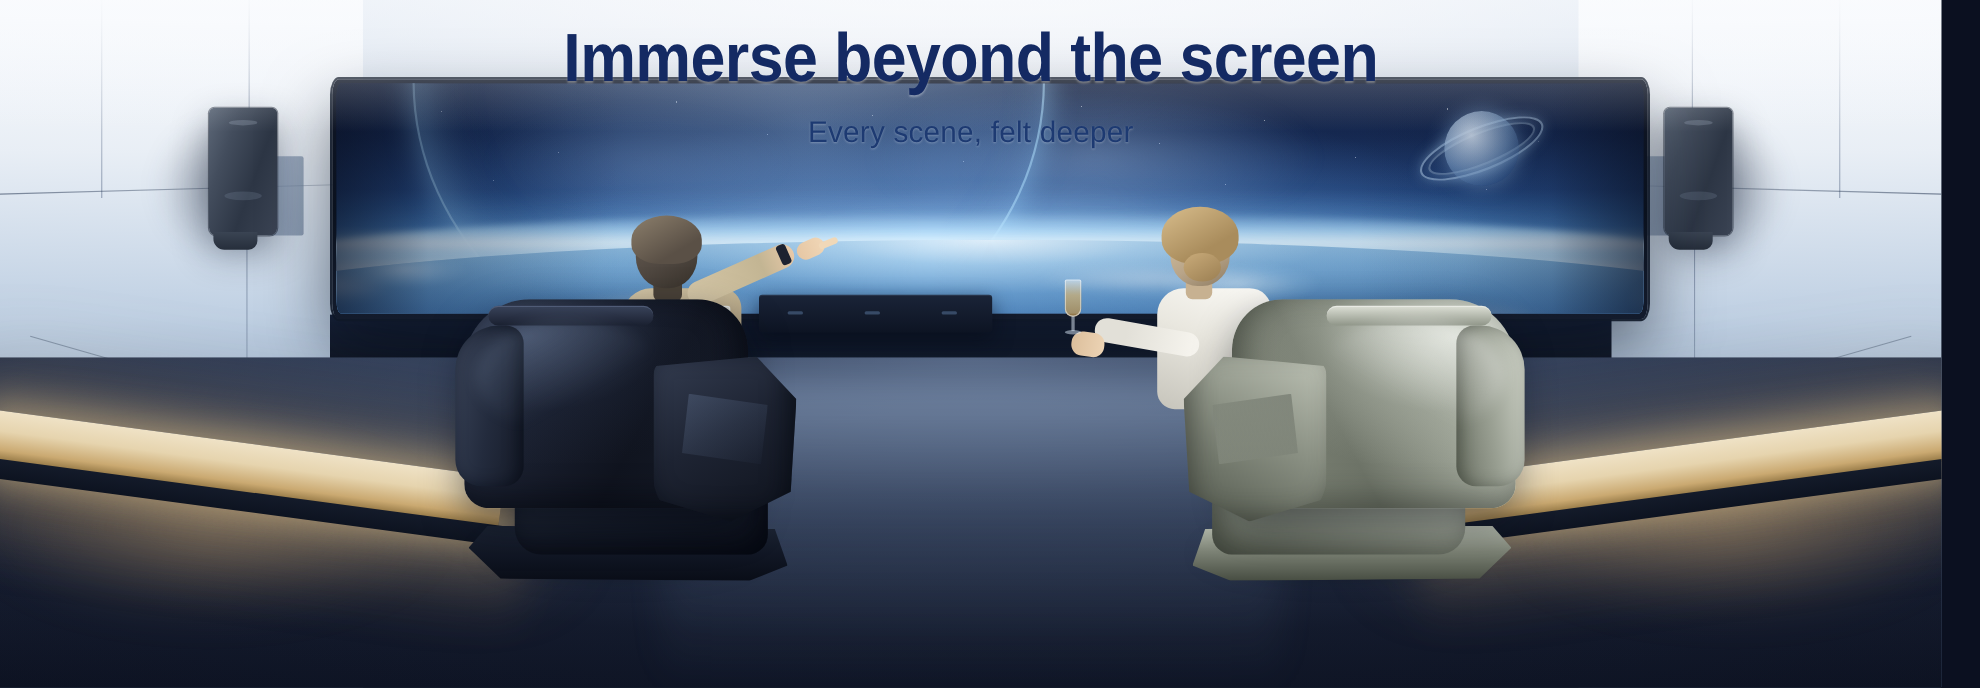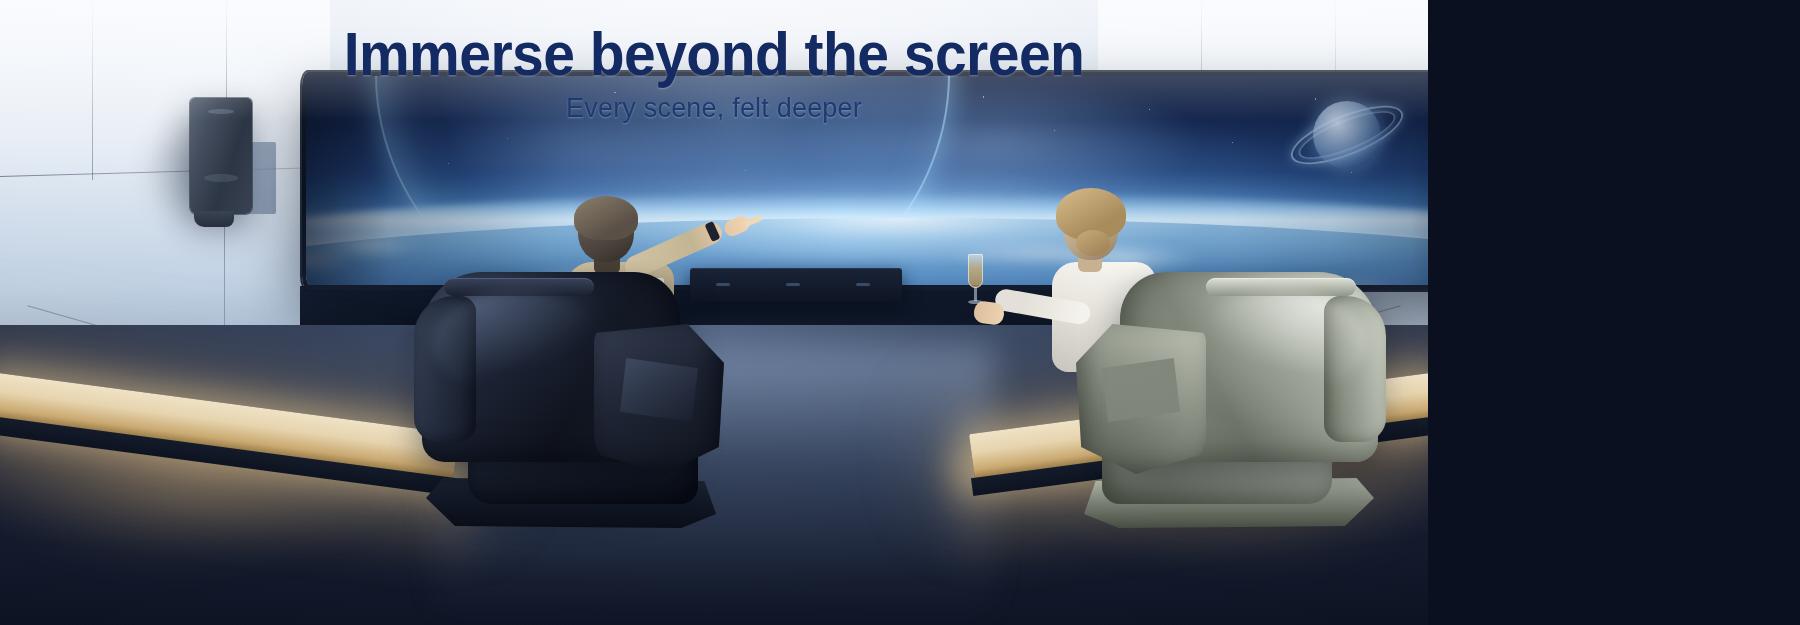--- a/index.html
+++ b/index.html
@@ -4,21 +4,21 @@
 <style>
   * { margin:0; padding:0; box-sizing:border-box; }
   html,body { background:#0b1020; }
   body {
     font-family: "Liberation Sans", sans-serif;
     -webkit-font-smoothing: antialiased;
   }
 
   .stage {
     position:relative;
-    width:1428px;
+    width:1765px;
     height:625px;
     overflow:hidden;
     background:#121826;
     isolation:isolate;
   }
 
   
   .room-bg{
     position:absolute; inset:0;
     background:
@@ -550,21 +550,21 @@
     font-size:62px;
     line-height:1.02;
     font-weight:700;
     letter-spacing:-0.6px;
     color:#142a63;
     transform:scaleX(.92);
     transform-origin:center;
     text-shadow:0 1px 2px rgba(255,255,255,.30);
   }
   .subline{
-    margin-top:8px;
+    margin-top:20px;
     font-family:"Liberation Sans", sans-serif;
     font-size:27px;
     font-weight:400;
     letter-spacing:.2px;
     color:#1d3a72;
     text-shadow:0 1px 2px rgba(255,255,255,.28);
   }
 
   .overlay-top{
     position:absolute; left:0; right:0; top:0; height:120px; z-index:30;

